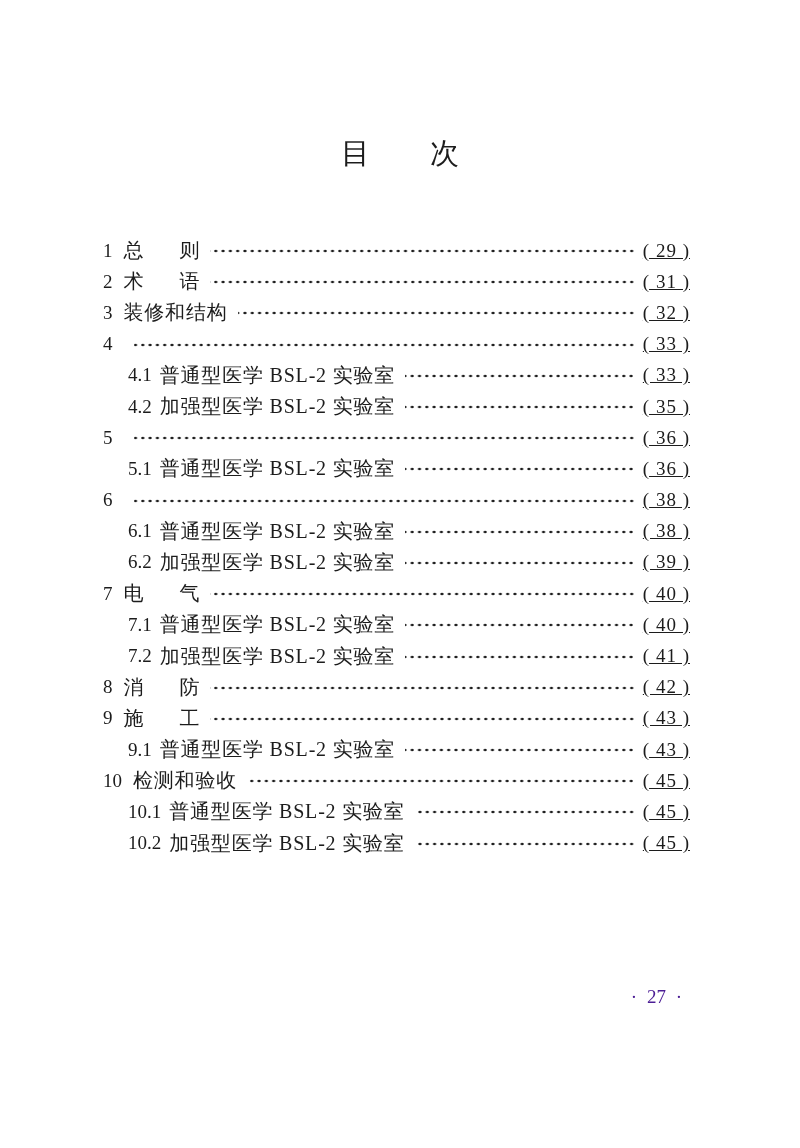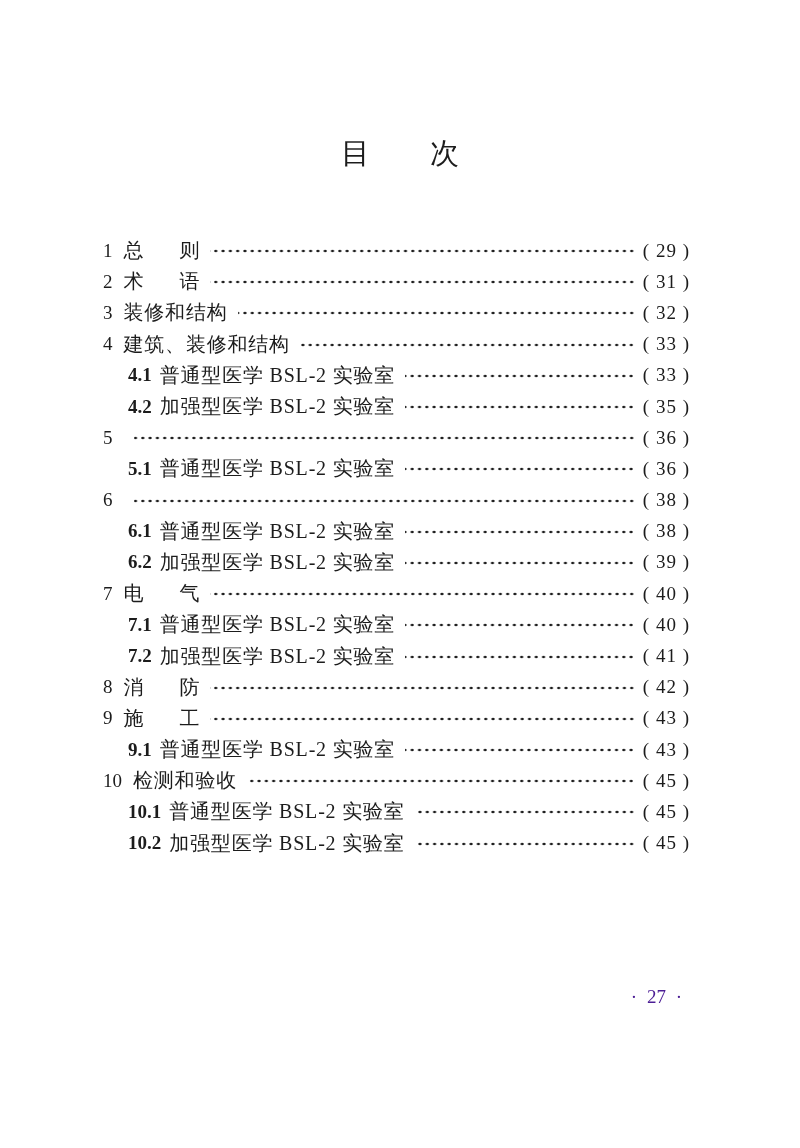--- a/index.html
+++ b/index.html
@@ -49,36 +49,37 @@
     letter-spacing: 0.8px;
     flex-shrink: 0;
   }
   .toc-row .title.spread {
     display: inline-flex;
     justify-content: space-between;
     width: 76px;
     letter-spacing: 0;
   }
   .toc-row.level-2 { padding-left: 25px; }
-  .toc-row.level-2 .num { margin-right: 8px; font-weight: bold; }
+  .toc-row.level-2 .num { margin-right: 8px; }
   .leader {
     flex: 1 1 auto;
     height: 6px;
     margin: 1px 8px 0 10px;
     background-image: radial-gradient(circle, var(--dot, #1c1c1c) 1.35px, transparent 1.6px);
     background-size: 7.3px 6px;
     background-repeat: repeat-x;
     background-position: right center;
     min-width: 20px;
   }
   .pageno {
     font-size: 19px;
     letter-spacing: 1px;
     flex-shrink: 0;
     white-space: pre;
+    text-decoration: underline;
   }
   .footer {
     position: absolute;
     top: 986px;
     right: 118px;
     font-size: 19px;
     word-spacing: 5px;
     color: #4c1d95;
   }
 </style>
@@ -106,21 +107,20 @@
     <span class="pageno">( 31 )</span>
   </div>
       <div class="toc-row level-1">
     <span class="num">3</span>
     <span class="title">装修和结构</span>
     <span class="leader"></span>
     <span class="pageno">( 32 )</span>
   </div>
       <div class="toc-row level-1">
     <span class="num">4</span>
-    <span class="title">建筑、装修和结构</span>
     <span class="leader"></span>
     <span class="pageno">( 33 )</span>
   </div>
       <div class="toc-row level-2">
     <span class="num">4.1</span>
     <span class="title">普通型医学 BSL-2 实验室</span>
     <span class="leader"></span>
     <span class="pageno">( 33 )</span>
   </div>
       <div class="toc-row level-2">

